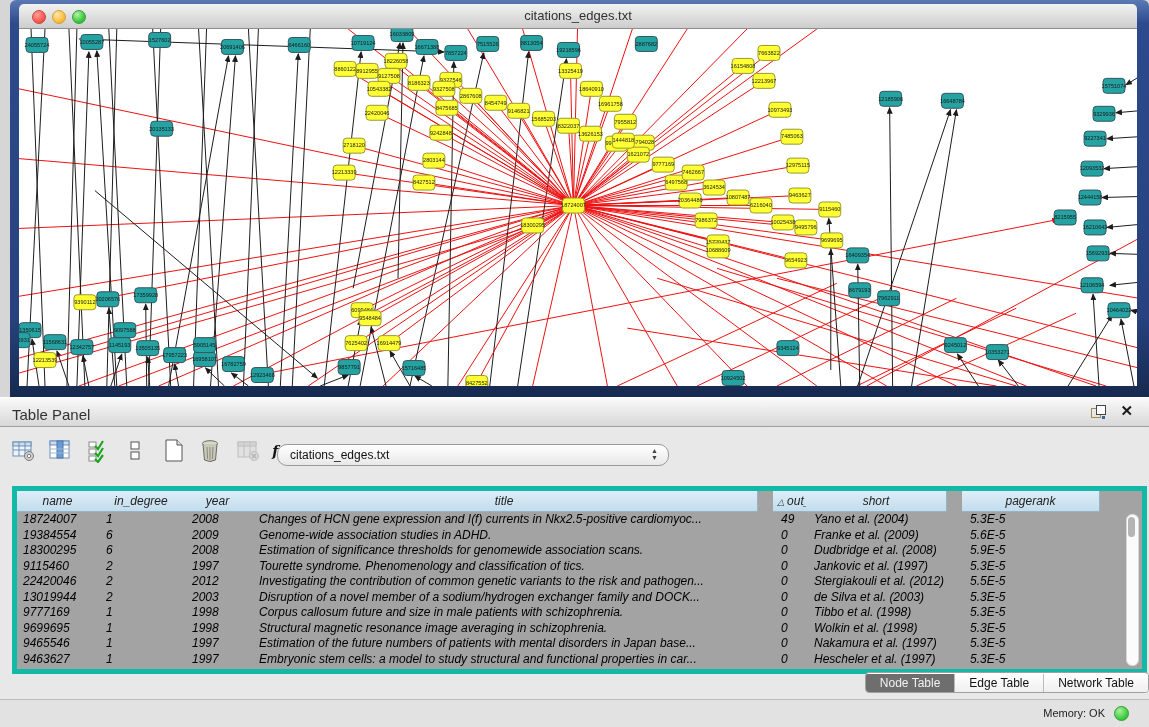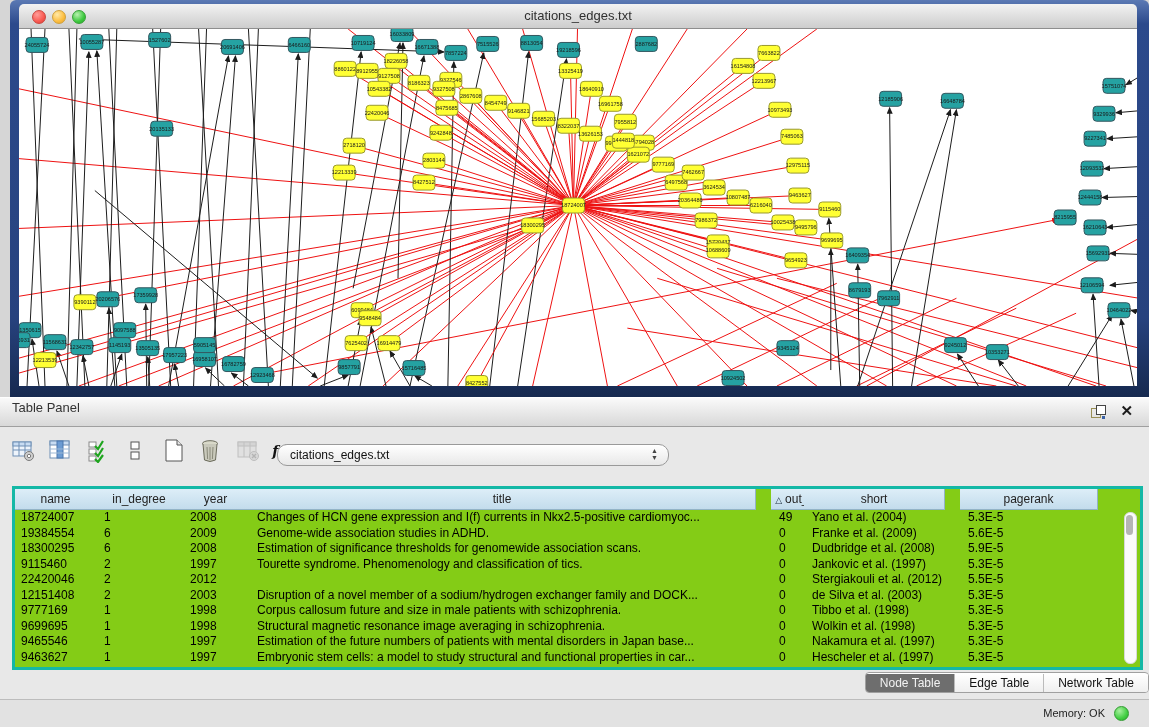--- a/index.html
+++ b/index.html
@@ -17,39 +17,39 @@
   #tl-red{left:13px;background:radial-gradient(circle at 35% 30%,#ff9d99,#f95a52 60%,#d83c34);border:1px solid #ca4740;}
   #tl-yellow{left:33px;background:radial-gradient(circle at 35% 30%,#ffe9a8,#fcbd3f 60%,#e0a02e);border:1px solid #cfa03c;}
   #tl-green{left:53px;background:radial-gradient(circle at 35% 30%,#b8f0b0,#3dc93e 60%,#2ba32c);border:1px solid #37a037;}
   #win-title{position:absolute;left:0;right:0;top:4px;text-align:center;font-size:13px;color:#303030;}
   #canvas{position:absolute;left:9px;top:29px;width:1118px;height:357px;background:#ffffff;overflow:hidden;}
 
   
   #table-panel{position:absolute;left:0;top:397px;width:1149px;height:330px;background:#e8e8e8;}
   #tp-header{position:absolute;left:0;top:0;width:100%;height:28px;
     background:linear-gradient(180deg,#fafafa,#d8d8d8);border-bottom:1px solid #9f9f9f;border-top:1px solid #ffffff;}
-  #tp-title{position:absolute;left:12px;top:2px;font-size:13px;color:#333;}
+  #tp-title{position:absolute;left:12px;top:8px;font-size:15px;color:#333;}
   #tp-float{position:absolute;right:44px;top:7px;width:14px;height:14px;cursor:pointer;}
   #tp-float .sq-back{position:absolute;left:0;top:3px;width:8px;height:8px;border:1px solid #9a8f55;background:transparent;}
   #tp-float .sq-front{position:absolute;left:5px;top:0;width:8px;height:8px;border:1px solid #444;background:#fff;}
   #tp-float .sq-dot{position:absolute;right:0;bottom:0;width:3px;height:3px;background:#3b62a5;}
   #tp-close{position:absolute;right:16px;top:4px;font-size:15px;font-weight:bold;color:#1b1b1b;cursor:pointer;}
 
   #toolbar{position:absolute;left:10px;top:40px;height:32px;}
   .tool-btn{display:inline-block;vertical-align:middle;width:28px;height:28px;margin-right:5px;position:relative;cursor:pointer;}
   .tool-btn svg{position:absolute;left:2px;top:2px;}
   .tool-disabled{opacity:0.45;}
   #fx-btn{font-family:"DejaVu Serif",serif;font-style:italic;font-weight:bold;font-size:14px;color:#111;line-height:28px;text-align:center;}
 
   #combo{position:absolute;left:277px;top:47px;width:390px;height:20px;background:linear-gradient(180deg,#ffffff,#e8e8e8);
     border:1px solid #9a9a9a;border-radius:10px;box-shadow:inset 0 1px 0 #fff;cursor:pointer;}
   #combo-text{position:absolute;left:12px;top:3px;font-size:12px;color:#111;}
   #combo-arrows{position:absolute;right:10px;top:2px;font-size:7px;color:#444;line-height:7px;text-align:center;}
 
-  #table-wrap{position:absolute;left:12px;top:89px;width:1125px;height:178px;background:#84cc16;border:3px solid #14b8a6;}
+  #table-wrap{position:absolute;left:12px;top:89px;width:1125px;height:178px;background:#a3a3a3;border:5px solid #14b8a6;font-style:italic;}
   #thead{position:absolute;left:0;top:0;height:21px;width:100%;}
   .th{position:absolute;top:0;height:20px;background:linear-gradient(180deg,#ddeef8,#c3dcec);
     border-right:1px solid #93b3c6;border-bottom:1px solid #93b3c6;
     font-size:12px;color:#222;text-align:center;line-height:20px;cursor:pointer;white-space:nowrap;overflow:hidden;}
   .sort-tri{font-size:9px;margin-right:3px;color:#234;}
   #tbody{position:absolute;left:0;top:21px;right:0;bottom:0;overflow:hidden;}
   .tr{position:relative;height:15.5px;white-space:nowrap;}
   .td{position:absolute;top:0;font-size:12px;color:#000;line-height:15.5px;white-space:nowrap;overflow:hidden;}
   
   .c0{left:0;width:81px;}  .c1{left:81px;width:86px;} .c2{left:167px;width:67px;}
@@ -611,26 +611,27 @@
             <div class="td c2">1997</div>
             <div class="td c3">Tourette syndrome. Phenomenology and classification of tics.</div>
             <div class="td c4">0</div>
             <div class="td c5">Jankovic et al. (1997)</div>
             <div class="td c6">5.3E-5</div>
           </div>
           <div class="tr">
             <div class="td c0">22420046</div>
             <div class="td c1">2</div>
             <div class="td c2">2012</div>
+            <div class="td c3">Investigating the contribution of common genetic variants to the risk and pathogen...</div>
             <div class="td c4">0</div>
             <div class="td c5">Stergiakouli et al. (2012)</div>
             <div class="td c6">5.5E-5</div>
           </div>
           <div class="tr">
-            <div class="td c0">12151408</div>
+            <div class="td c0">13019944</div>
             <div class="td c1">2</div>
             <div class="td c2">2003</div>
             <div class="td c3">Disruption of a novel member of a sodium/hydrogen exchanger family and DOCK...</div>
             <div class="td c4">0</div>
             <div class="td c5">de Silva et al. (2003)</div>
             <div class="td c6">5.3E-5</div>
           </div>
           <div class="tr">
             <div class="td c0">9777169</div>
             <div class="td c1">1</div>

